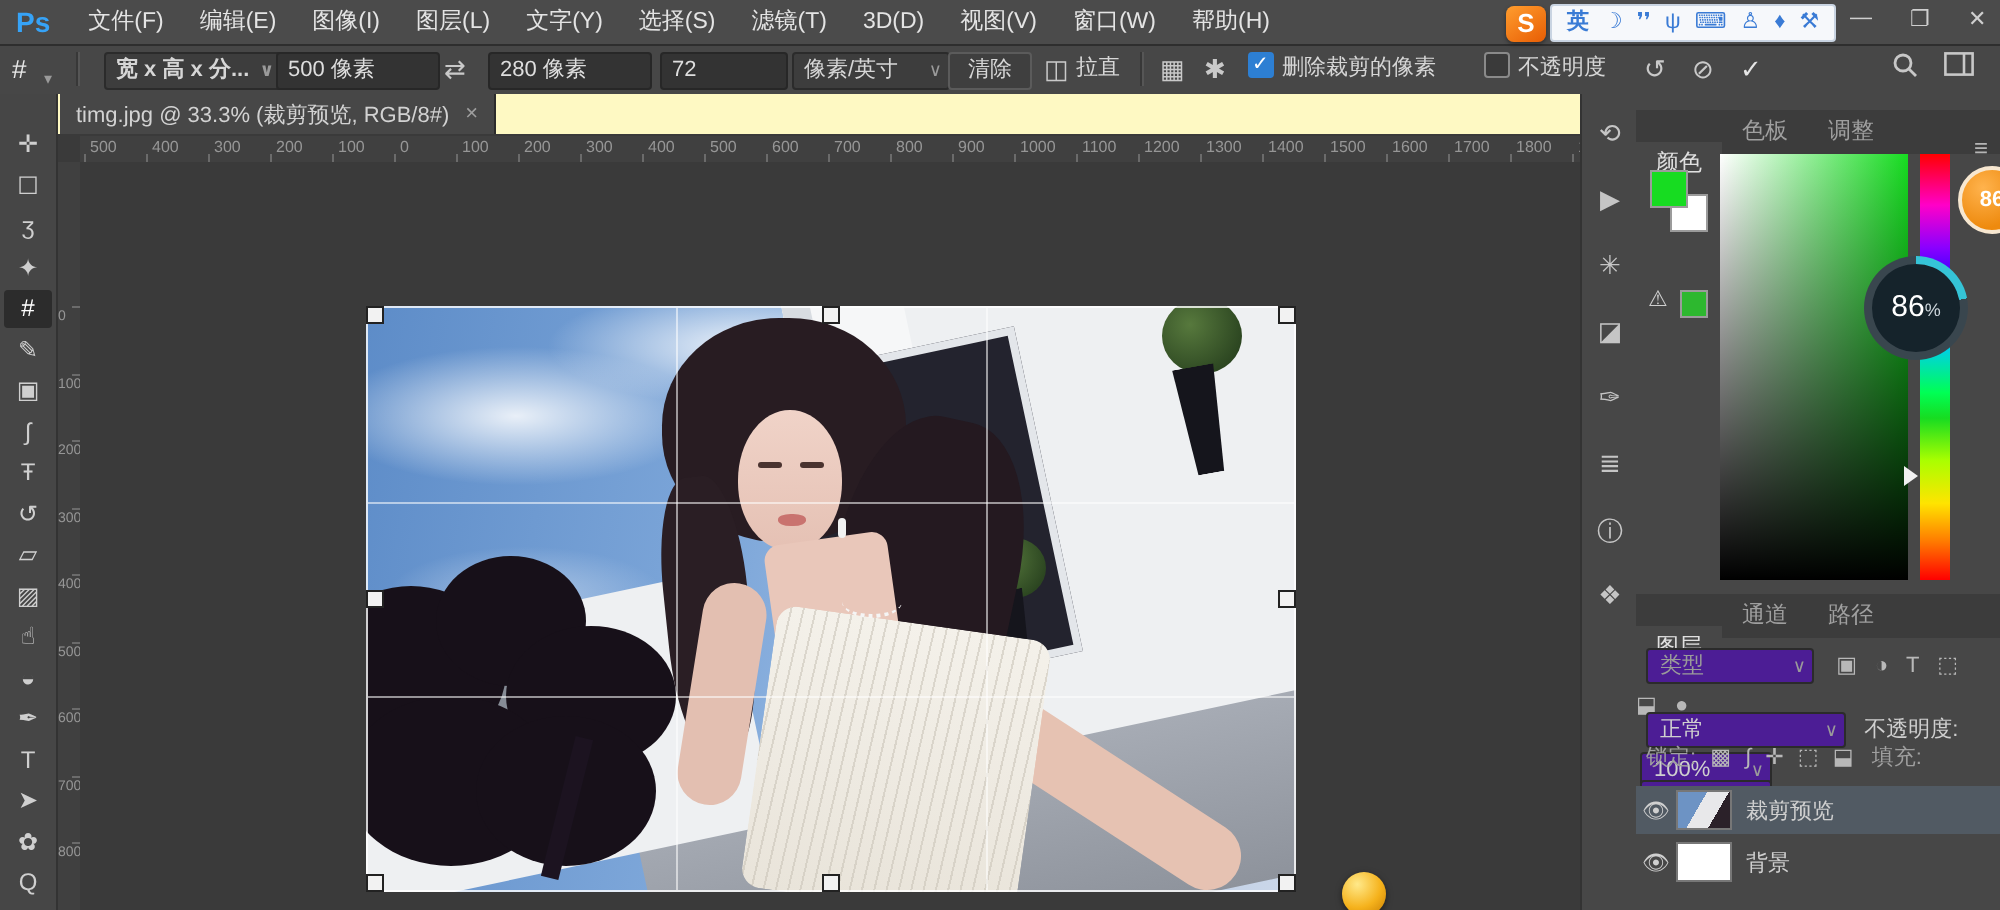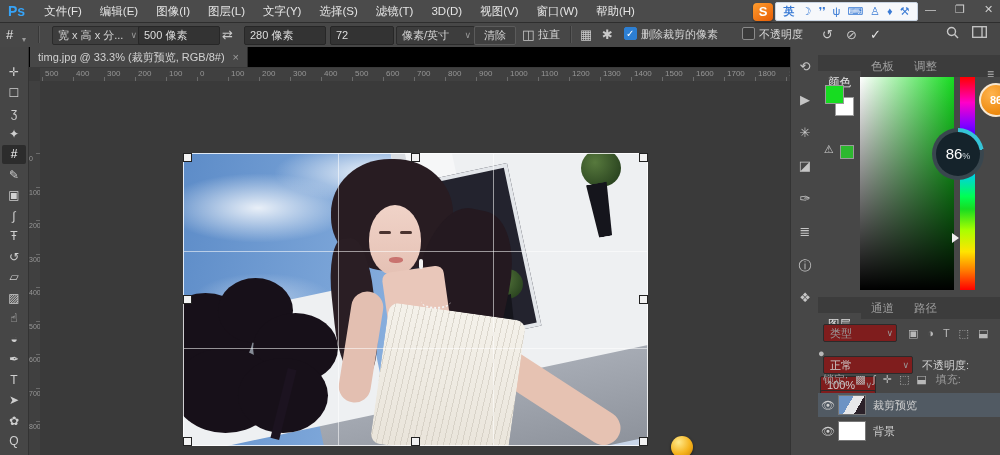--- a/index.html
+++ b/index.html
@@ -23,21 +23,21 @@
   .cb{display:inline-block;width:11px;height:11px;border:1px solid #8a8a8a;border-radius:2px;background:#3a3a3a;vertical-align:-2px;margin-right:4px;position:relative;}
   .cb.checked{background:#2d7fd3;border-color:#2d7fd3;}
   .cb.checked:after{content:"✓";position:absolute;left:1px;top:-3px;color:#fff;font-size:10px;}
   
   .sogou{left:753px;top:2px;height:19px;display:flex;align-items:center;z-index:60;}
   .sogou-logo{width:20px;height:18px;border-radius:4px;background:linear-gradient(145deg,#ff9d2e,#e85d04);color:#fff;font-weight:bold;font-size:13px;text-align:center;line-height:18px;box-shadow:0 1px 2px rgba(0,0,0,.4);}
   .sogou-strip{background:#f6f8fb;border:1px solid #c9d4e2;border-radius:2px;height:17px;display:flex;align-items:center;padding:0 4px;margin-left:2px;}
   .sogou-ic{color:#3a7bd5;font-size:11px;margin:0 3.5px;line-height:17px;}
   .winbtn{color:#cfcfcf;font-size:11px;top:3px;}
   
-  .tabbar{left:28px;top:47px;width:762px;height:20px;background:#000000;}
+  .tabbar{left:28px;top:47px;width:762px;height:20px;background:#fef9c3;}
   .doctab{position:absolute;left:2px;top:0;height:20px;background:#474747;border-right:1px solid #2b2b2b;display:flex;align-items:center;padding:0 8px;font-size:11px;color:#d2d2d2;}
   .doctab .close{margin-left:8px;color:#9e9e9e;}
   .ruler-h{left:40px;top:68px;width:750px;height:13px;background:#404040;border-bottom:1px solid #2c2c2c;overflow:hidden;}
   .ruler-v{left:28px;top:81px;width:12px;height:374px;background:#404040;border-right:1px solid #2c2c2c;overflow:hidden;}
   .ruler-corner{left:28px;top:68px;width:12px;height:13px;background:#3a3a3a;border-right:1px solid #2c2c2c;border-bottom:1px solid #2c2c2c;}
   .rlabel{position:absolute;top:1px;font-size:8px;color:#969696;}
   .rtick{position:absolute;bottom:0;width:1px;height:4px;background:#6b6b6b;}
   .vlabel{position:absolute;left:1px;font-size:7px;color:#969696;}
   .vtick{position:absolute;right:0;height:1px;width:4px;background:#6b6b6b;}
   
@@ -72,21 +72,21 @@
   .satsq{position:absolute;left:42px;top:30px;width:94px;height:213px;background:linear-gradient(to right,#ffffff,#17dc21);}
   .satsq:after{content:"";position:absolute;inset:0;background:linear-gradient(to top,#000,rgba(0,0,0,0));}
   .huebar{position:absolute;left:142px;top:30px;width:15px;height:213px;background:linear-gradient(180deg,#ff0000 0%,#ff00c8 12%,#8a00ff 22%,#1400ff 32%,#00c8ff 44%,#00ff55 56%,#17dc21 62%,#aaff00 72%,#ffe400 82%,#ff7a00 91%,#ff0000 100%);}
   .huearrow{position:absolute;left:134px;top:186px;width:0;height:0;border-top:5px solid transparent;border-bottom:5px solid transparent;border-left:7px solid #f0f0f0;}
   .lrow{position:absolute;left:0;width:182px;font-size:11px;color:#cfcfcf;}
   .lrow .mini{color:#b8b8b8;font-size:11px;margin:0 4px;}
   .layer-row{height:24px;display:flex;align-items:center;}
   .layer-row.selected{background:#515a63;}
   .eye{width:20px;text-align:center;color:#d0d0d0;}
   .thumb{width:26px;height:18px;border:1px solid #777;margin-right:7px;}
-  .dd{background:#7f1d1d;border:1px solid #2b2b2b;border-radius:2px;padding:0 14px 0 6px;position:relative;display:inline-block;height:16px;line-height:16px;}
+  .dd{background:#4c1d95;border:1px solid #2b2b2b;border-radius:2px;padding:0 24px 0 6px;position:relative;display:inline-block;height:16px;line-height:16px;}
   .dd .caret{position:absolute;right:3px;top:0;color:#9a9a9a;font-size:9px;}
   
   .netpill{left:884px;top:136px;width:92px;height:36px;background:rgba(20,32,40,.92);border-radius:18px;z-index:50;color:#e8f4ff;font-size:9px;}
   .netrow{position:absolute;left:10px;width:60px;height:13px;line-height:13px;}
   .uparrow{color:#4aa3ff;margin-right:3px;}
   .dnarrow{color:#7ed321;margin-right:3px;}
   .gauge{left:932px;top:128px;width:52px;height:52px;border-radius:50%;background:conic-gradient(#35c4d7 0 22%,#39464e 22% 100%);z-index:51;}
   .gauge .inner{position:absolute;left:4px;top:4px;width:44px;height:44px;border-radius:50%;background:#15232b;color:#fff;text-align:center;line-height:44px;font-size:15px;}
   .gauge .pct{font-size:9px;color:#cdd6dc;}
   .badge{left:979px;top:83px;width:30px;height:30px;border-radius:50%;background:radial-gradient(circle at 35% 30%,#ffb34d,#ee8a0e 70%);border:2px solid #f7e7d0;color:#fff;font-size:11px;font-weight:bold;text-align:center;line-height:30px;z-index:55;}
@@ -111,21 +111,21 @@
   </div>
 
   <span class="abs winbtn" style="left:925px;">—</span>
   <span class="abs winbtn" style="left:955px;">❐</span>
   <span class="abs winbtn" style="left:984px;">✕</span>
 
   <div class="abs optionsbar">
     <span class="opt" style="left:6px;color:#e8e8e8;font-size:13px;">#</span>
     <span class="opt" style="left:22px;top:8px;color:#9a9a9a;font-size:8px;">▾</span>
     <span class="vsep" style="left:38px;"></span>
-    <span class="opt select" style="left:52px;width:68px;"><span>宽 x 高 x 分...</span><span class="caret">∨</span></span>
+    <span class="opt select" style="left:52px;width:68px;font-weight:bold;"><span>宽 x 高 x 分...</span><span class="caret">∨</span></span>
     <span class="opt field" style="left:138px;width:70px;">500 像素</span>
     <span class="opt icon-btn" style="left:222px;">⇄</span>
     <span class="opt field" style="left:244px;width:70px;">280 像素</span>
     <span class="opt field" style="left:330px;width:52px;">72</span>
     <span class="opt select" style="left:396px;width:58px;"><span>像素/英寸</span><span class="caret">∨</span></span>
     <span class="opt btn" style="left:474px;">清除</span>
     <span class="opt icon-btn" style="left:522px;">◫</span>
     <span class="opt" style="left:538px;">拉直</span>
     <span class="vsep" style="left:570px;"></span>
     <span class="opt icon-btn" style="left:580px;">▦</span>

